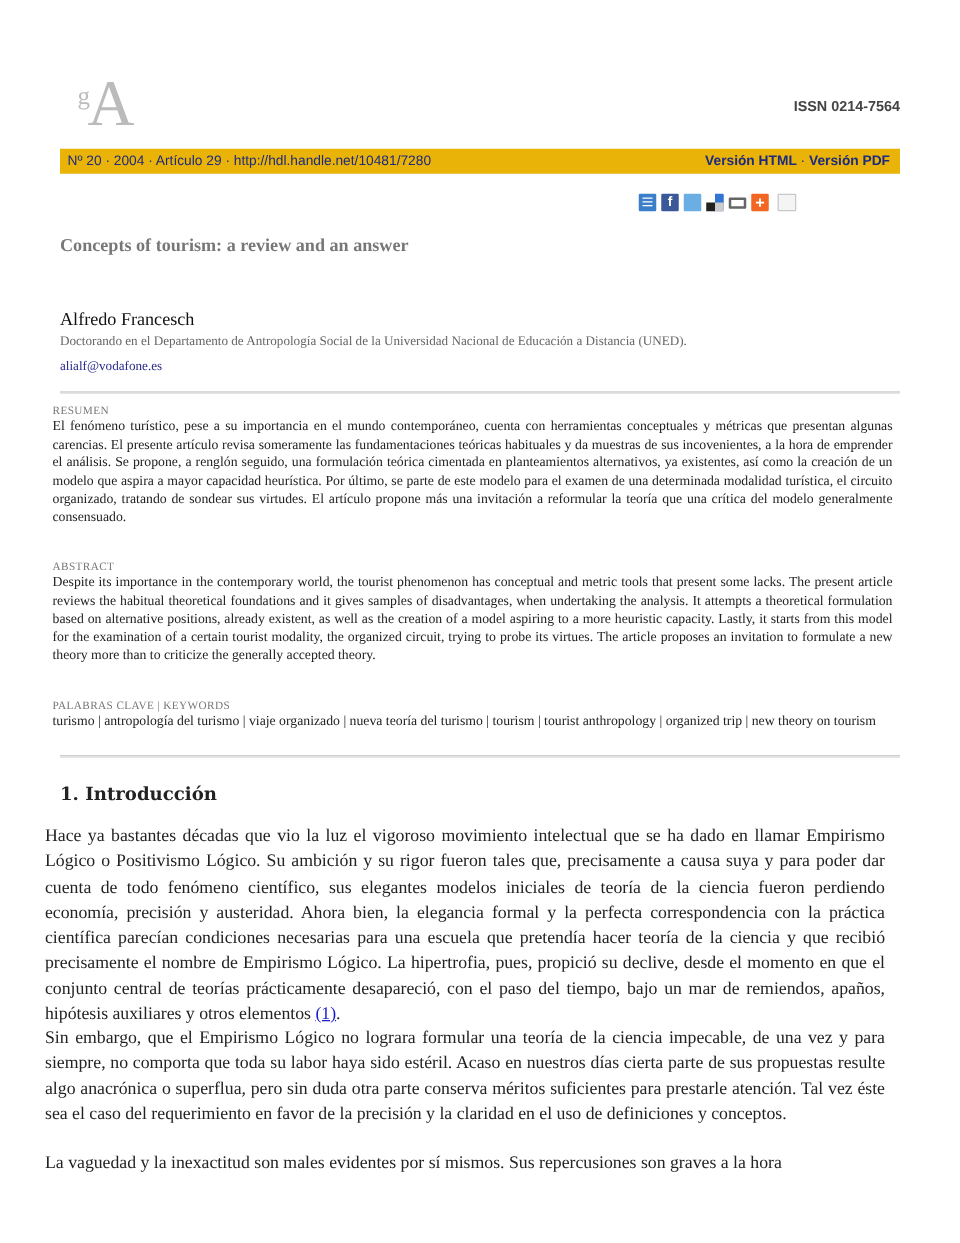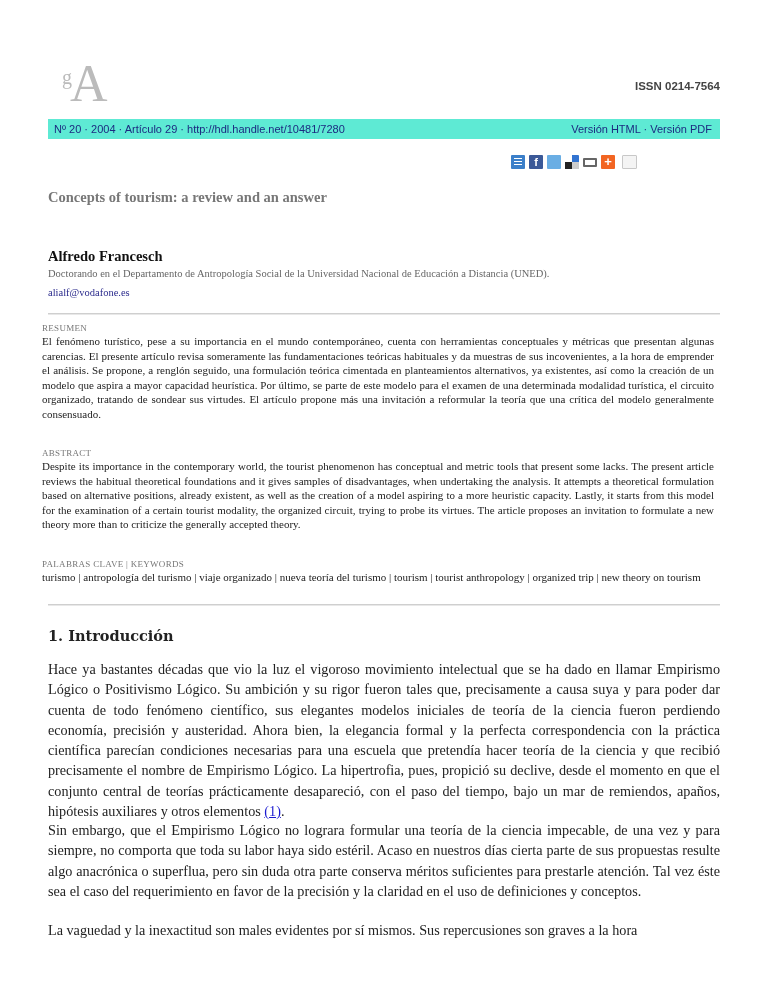--- a/index.html
+++ b/index.html
@@ -9,56 +9,56 @@
   .masthead { position: absolute; left: 60px; top: 64px; width: 660px; height: 50px; }
   .logo-mark { position: absolute; left: 0; top: 0; width: 52px; height: 48px; }
   .logo-mark .g { position: absolute; left: 2px; top: 2px; font-family: "Liberation Serif", serif; font-size: 20px; color: #bbb; }
   .logo-mark .a { position: absolute; left: 10px; top: -6px; font-family: "Liberation Serif", serif; font-size: 52px; color: #bbb; line-height: 1; }
   .logo-title { position: absolute; left: 58px; top: 7px; font-family: "Liberation Sans", sans-serif; font-weight: bold; font-size: 29px; letter-spacing: -0.2px; white-space: nowrap; }
   .logo-title .t1 { color: #8b1a1a; }
   .logo-title .t2 { color: #e8741c; }
   .logo-title .t3 { color: #1c1f7a; }
   .issn { position: absolute; right: 0; top: 16px; font-family: "Liberation Sans", sans-serif; font-weight: bold; font-size: 11.5px; color: #444; }
 
-  .infobar { position: absolute; left: 48px; top: 119px; width: 672px; height: 20px; background: #5eead4; font-family: "Liberation Sans", sans-serif; font-size: 11px; color: #1c2a80; line-height: 20px; }
+  .infobar { position: absolute; left: 48px; top: 119px; width: 672px; height: 20px; background: #eab308; font-family: "Liberation Sans", sans-serif; font-size: 11px; color: #1c2a80; line-height: 20px; }
   .infobar .left { position: absolute; left: 6px; }
   .infobar .right { position: absolute; right: 8px; }
-  .infobar a { color: #1c2a80; text-decoration: none; }
+  .infobar a { color: #1c2a80; text-decoration: none; font-weight: bold; }
 
   .share { position: absolute; left: 511px; top: 155px; height: 14px; display: flex; gap: 4px; }
   .share span { display: inline-block; width: 14px; height: 14px; border-radius: 1px; }
   .ic-doc { background: #3b7fc9; position: relative; }
   .ic-doc::before { content: ""; position: absolute; left: 3px; top: 3px; width: 8px; height: 1px; background:#fff; box-shadow: 0 3px 0 #fff, 0 6px 0 #fff; }
   .ic-fb { background: #3b5998; color: #fff; font: bold 11px "Liberation Sans", sans-serif; text-align: center; line-height: 15px; }
   .ic-tw { background: #6aaee4; }
   .ic-del { background: linear-gradient(90deg, #fff 50%, #3274d1 50%); position: relative; }
   .ic-del::after { content: ""; position: absolute; left: 0; top: 7px; width: 7px; height: 7px; background: #222; }
   .ic-del::before { content: ""; position: absolute; left: 7px; top: 7px; width: 7px; height: 7px; background: #ccc; }
   .ic-print { background: transparent; border: 2px solid #666; border-radius: 2px; height: 9px !important; margin-top: 3px; }
   .ic-plus { background: #f26522; color: #fff; font: bold 13px "Liberation Sans", sans-serif; text-align: center; line-height: 14px; }
   .ic-mail { background: #f4f4f4; border: 1px solid #c8c8c8; width: 15px !important; margin-left: 3px; }
 
   .title-block { position: absolute; left: 48px; top: 188px; width: 680px; }
   .main-title { font-family: "Liberation Serif", serif; font-weight: bold; font-size: 22.5px; color: #14146b; line-height: 26px; }
   .sub-title { font-family: "Liberation Serif", serif; font-weight: bold; font-size: 14.5px; color: #777; line-height: 18px; }
 
   .author-block { position: absolute; left: 48px; top: 247px; width: 680px; }
-  .author-name { font-family: "Liberation Serif", serif; font-weight: bold; font-size: 14.5px; color: #111; line-height: 18px; }
+  .author-name { font-family: "Liberation Serif", serif; font-weight: normal; font-size: 14.5px; color: #111; line-height: 18px; }
   .affil { font-family: "Liberation Serif", serif; font-size: 10.5px; color: #666; line-height: 14px; margin-top: 2px; }
   .email { font-family: "Liberation Serif", serif; font-size: 10.5px; color: #2a2a8c; line-height: 14px; text-decoration: none; display: inline-block; }
 
   .rule { position: absolute; left: 48px; width: 672px; height: 2px; background: #cfcfcf; border-bottom: 1px solid #e8e8e8; }
 
   .abs-section { position: absolute; left: 42px; width: 672px; }
   .abs-label { font-family: "Liberation Serif", serif; font-size: 9px; color: #777; letter-spacing: 0.3px; line-height: 12px; }
   .abs-text { font-family: "Liberation Serif", serif; font-size: 11px; color: #222; line-height: 14.5px; text-align: justify; }
 
   .section-heading { position: absolute; left: 48px; top: 627px; font-family: "DejaVu Serif", serif; font-weight: bold; font-size: 14.5px; color: #222; }
 
-  .body-para { position: absolute; left: 48px; width: 672px; font-family: "Liberation Serif", serif; font-size: 14.2px; line-height: 20.3px; color: #222; text-align: justify; }
+  .body-para { position: absolute; left: 36px; width: 672px; font-family: "Liberation Serif", serif; font-size: 14.2px; line-height: 20.3px; color: #222; text-align: justify; }
   .body-para a { color: #1a1ad0; text-decoration: underline; }
 </style>
 </head>
 <body>
 
 <div class="masthead">
   <div class="logo-mark">
     <span class="g">g</span>
     <span class="a">A</span>
   </div>

